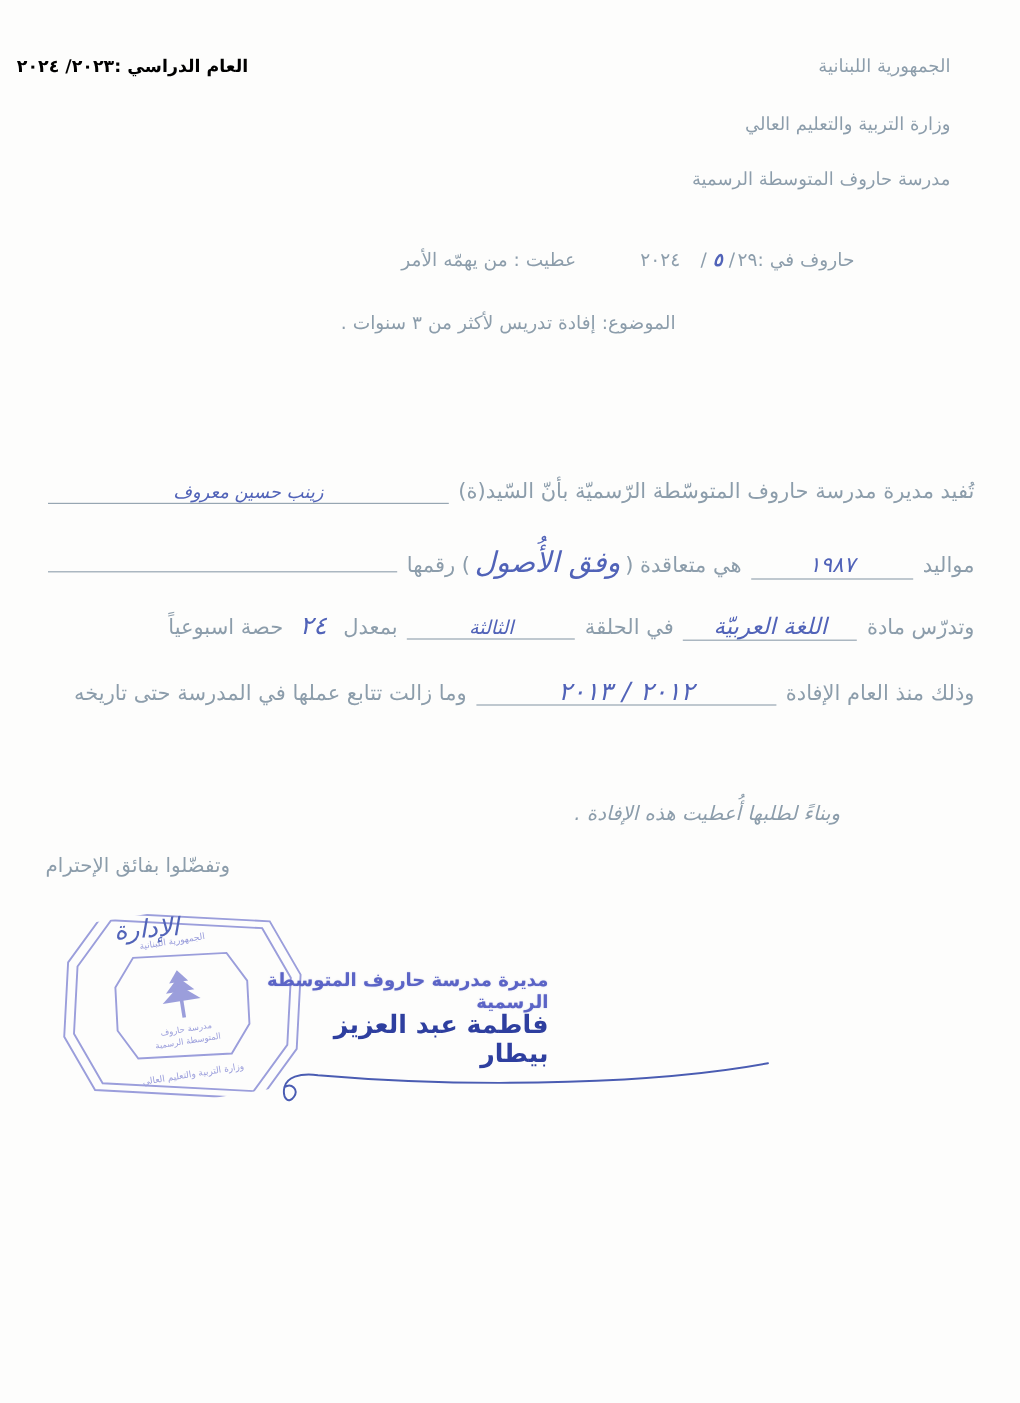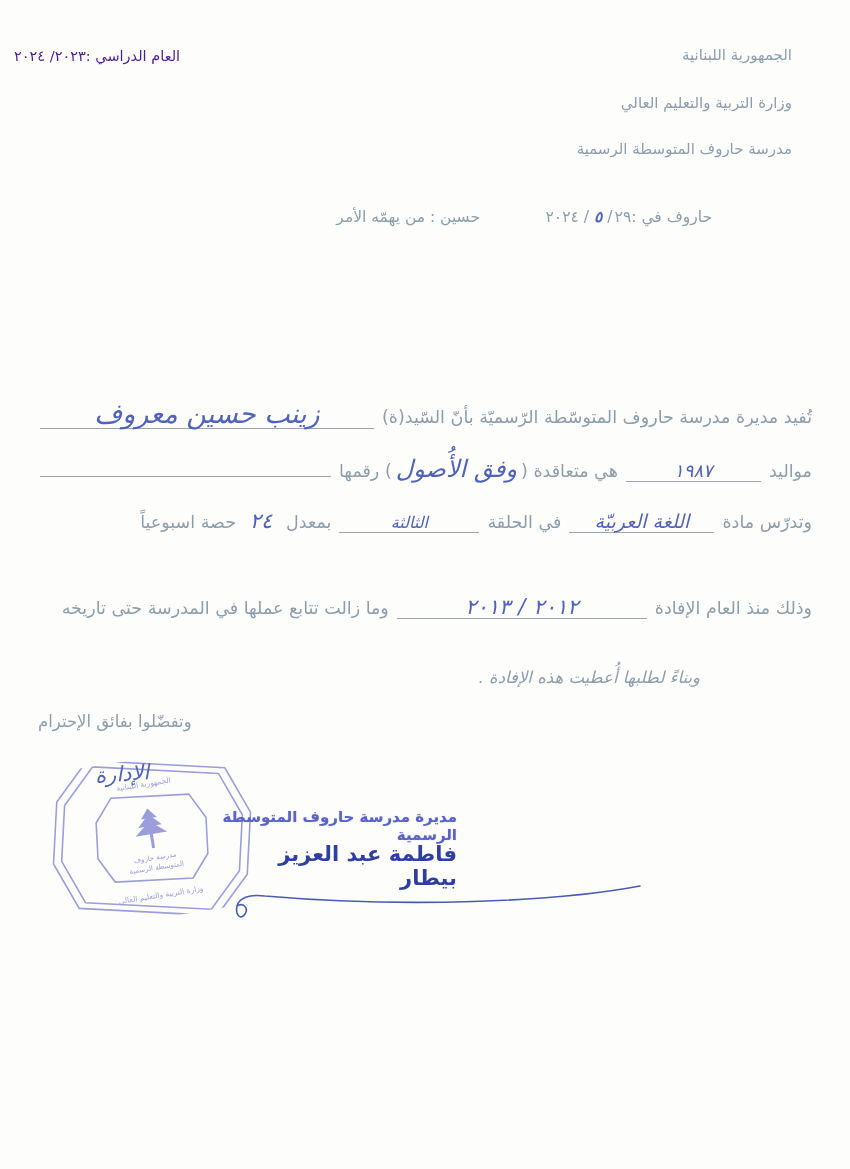--- a/index.html
+++ b/index.html
@@ -2,21 +2,21 @@
 <html lang="ar"><head>
 <meta charset="utf-8">
 <style>
   html,body{margin:0;padding:0;background:#e8e8e8;}
   #page{
     position:relative;width:850px;height:1169px;margin:0 auto;
     background:#fdfdfc;overflow:hidden;
     font-family:"DejaVu Sans",sans-serif;
   }
   .printed{color:#8c9dab;}
-  .faded{color:#4c1d95;}
+  .faded{color:#000000;font-weight:bold;}
   .hw{color:#5163b8;font-style:italic;}
   .abs{position:absolute;}
   .rtl{direction:rtl;unicode-bidi:embed;}
   .row{display:flex;direction:rtl;align-items:baseline;}
   .fill{border-bottom:1px solid #97a6b2;text-align:center;line-height:1.05;}
   .hdr{font-size:15px;letter-spacing:0;}
   .meta{font-size:15.5px;}
   .body-line{font-size:17.5px;}
   .gap{width:8px;flex:none;}
   svg text{font-family:"DejaVu Sans",sans-serif;}
@@ -39,33 +39,36 @@
   <div class="abs rtl faded" style="top:48px;left:14px;font-size:14.5px;">
     <span>العام الدراسي :٢٠٢٣/ ٢٠٢٤</span>
   </div>
 
   <div class="abs row meta" style="top:208px;right:138px;">
     <span class="printed">حاروف في :</span>
     <span class="printed" style="margin-left:2px;">٢٩</span>
     <span class="printed">/</span>
     <span class="hw" style="font-weight:bold;margin:0 5px;">٥</span>
     <span class="printed">/</span>
-    <span class="printed" style="margin-right:5px;">٢٠٢٤</span>
+    <span class="printed" style="margin-right:17px;">٢٠٢٤</span>
   </div>
   <div class="abs rtl printed meta" style="top:208px;right:370px;">
-    <span>حسين : من يهمّه الأمر</span>
+    <span>عطيت : من يهمّه الأمر</span>
   </div>
 
+  <div class="abs rtl printed meta" style="top:260px;right:287px;">
+    <span>الموضوع: إفادة تدريس لأكثر من ٣ سنوات .</span>
+  </div>
 
 
   <div class="abs row body-line" style="top:400px;right:38px;left:40px;">
     <span class="printed">تُفيد مديرة مدرسة حاروف المتوسّطة الرّسميّة بأنّ السّيد(ة)</span>
     <span class="gap"></span>
     <span class="fill" style="flex:1;">
-      <span class="hw" style="font-size:27px;">زينب حسين معروف</span>
+      <span class="hw" style="font-size:15px;">زينب حسين معروف</span>
     </span>
   </div>
 
   <div class="abs row body-line" style="top:455px;right:38px;left:40px;">
     <span class="printed">مواليد</span>
     <span class="gap"></span>
     <span class="fill" style="min-width:135px;">
       <span class="hw" style="font-size:18px;letter-spacing:4px;">١٩٨٧</span>
     </span>
     <span class="gap"></span>
@@ -98,21 +101,21 @@
     <span class="printed">حصة اسبوعياً</span>
   </div>
 
   <div class="abs row body-line" style="top:565px;right:38px;left:40px;">
     <span class="printed">وذلك منذ العام الإفادة</span>
     <span class="gap"></span>
     <span class="fill" style="min-width:250px;">
       <span class="row" style="display:inline-flex;align-items:baseline;gap:8px;">
         <span class="hw" style="font-size:21px;letter-spacing:3px;">٢٠١٢</span>
         <span class="hw" style="font-size:21px;">/</span>
-        <span class="hw" style="font-size:21px;letter-spacing:3px;margin-top:31px;">٢٠١٣</span>
+        <span class="hw" style="font-size:21px;letter-spacing:3px;">٢٠١٣</span>
       </span>
     </span>
     <span class="gap"></span>
     <span class="printed">وما زالت تتابع عملها في المدرسة حتى تاريخه</span>
   </div>
 
   <div class="abs rtl printed" style="top:668px;right:150px;font-size:16.5px;font-style:italic;">
     <span>وبناءً لطلبها أُعطيت هذه الإفادة .</span>
   </div>
   <div class="abs rtl printed" style="top:712px;left:38px;font-size:16.5px;">

